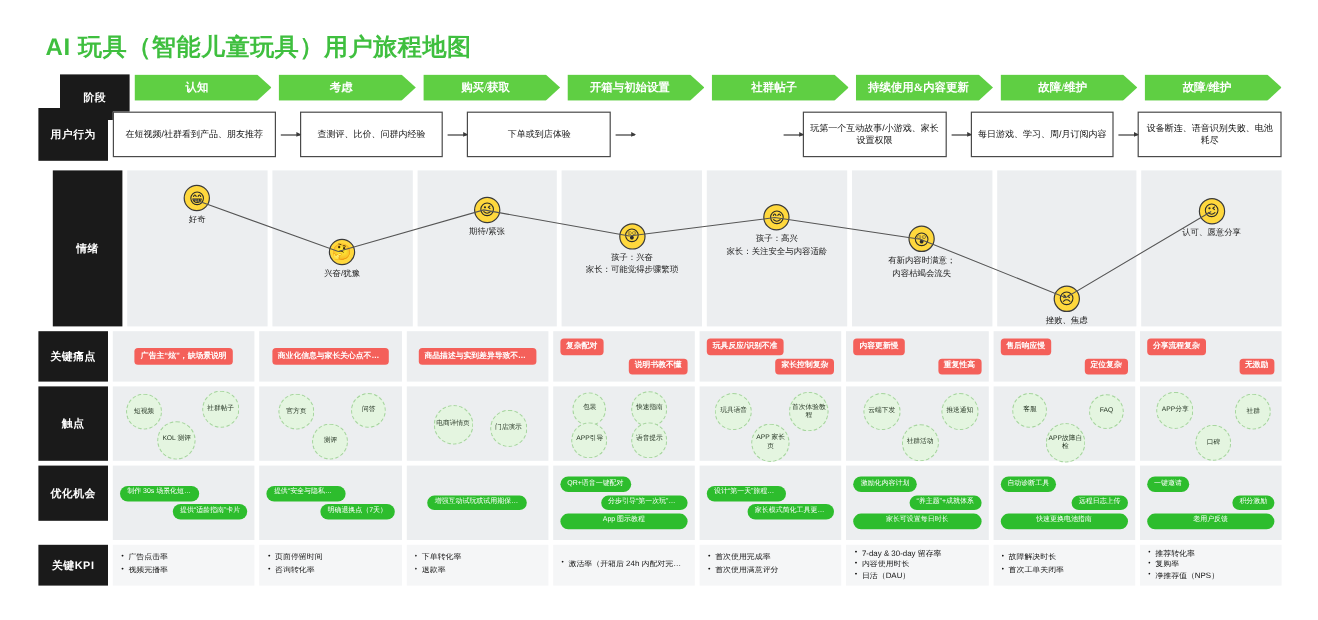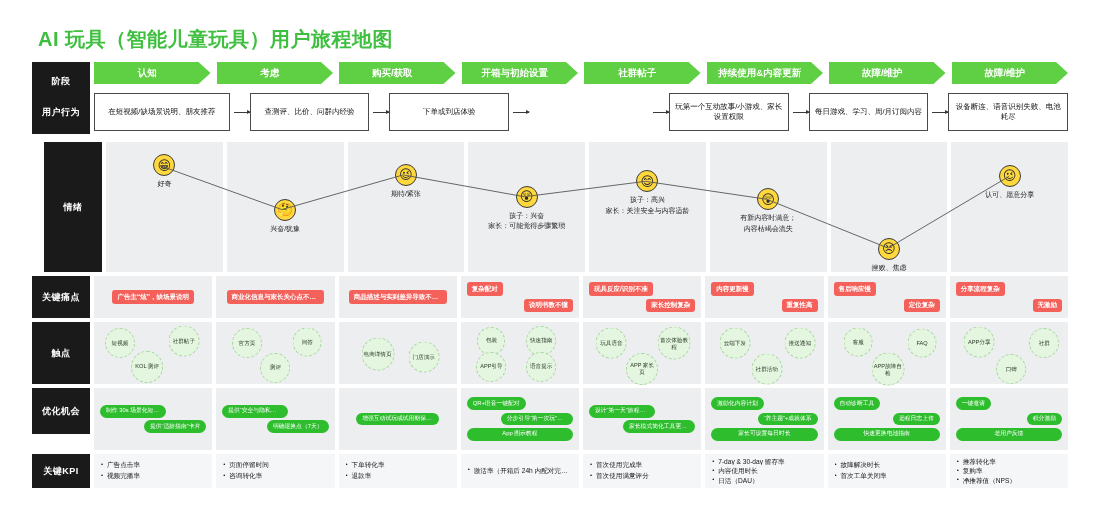--- a/index.html
+++ b/index.html
@@ -26,27 +26,27 @@
     background: #1a1a1a; color: #ffffff;
     font-size: 9px; font-weight: bold;
     display: flex; align-items: center; justify-content: center;
     text-align: center; letter-spacing: .5px;
   }
   .cells { display: flex; flex: 1 1 auto; gap: 4px; padding-left: 4px; }
   .cell { flex: 1 1 0; min-width: 0; position: relative; }
 
   
   .row-stage { height: 22px; margin-bottom: 6px; }
-  .row-stage .rowlabel { height: 38px; }
+  .row-stage .rowlabel { height: 38px; margin-left: 18px; }
   .chev {
     height: 22px; background: #5fcf43; color: #ffffff;
     font-size: 9.5px; font-weight: bold;
     display: flex; align-items: center; justify-content: center;
     clip-path: polygon(0 0, calc(100% - 12px) 0, 100% 50%, calc(100% - 12px) 100%, 0 100%);
-    padding-right: 10px; white-space: nowrap; overflow: hidden;
+    padding-right: 10px; white-space: nowrap; overflow: hidden; font-family: Liberation Serif, serif;
   }
   .cells-stage { gap: 6px; }
 
   
   .row-behavior { height: 44px; margin-bottom: 8px; }
   .row-behavior .rowlabel { height: 44px; }
   .behav-cell { display: flex; align-items: center; }
   .behav-arrow {
     flex: 0 0 auto; width: 16px; height: 1px; background: #3a3a3a; position: relative;
   }
@@ -182,21 +182,21 @@
             <div class="chev">故障/维护</div>
           </div>
         </div>
     </div>
 
     <div class="row row-behavior">
       <div class="rowlabel">用户行为</div>
       <div class="cells" id="behavior-cells">
           <div class="cell behav-cell">
             <div class="behav-arrow first"></div>
-            <div class="behav-box">在短视频/缺场景说明、朋友推荐</div>
+            <div class="behav-box">在短视频/社群看到产品、朋友推荐</div>
           </div>
           <div class="cell behav-cell">
             <div class="behav-arrow"></div>
             <div class="behav-box">查测评、比价、问群内经验</div>
           </div>
           <div class="cell behav-cell">
             <div class="behav-arrow"></div>
             <div class="behav-box">下单或到店体验</div>
           </div>
           <div class="cell behav-cell">

